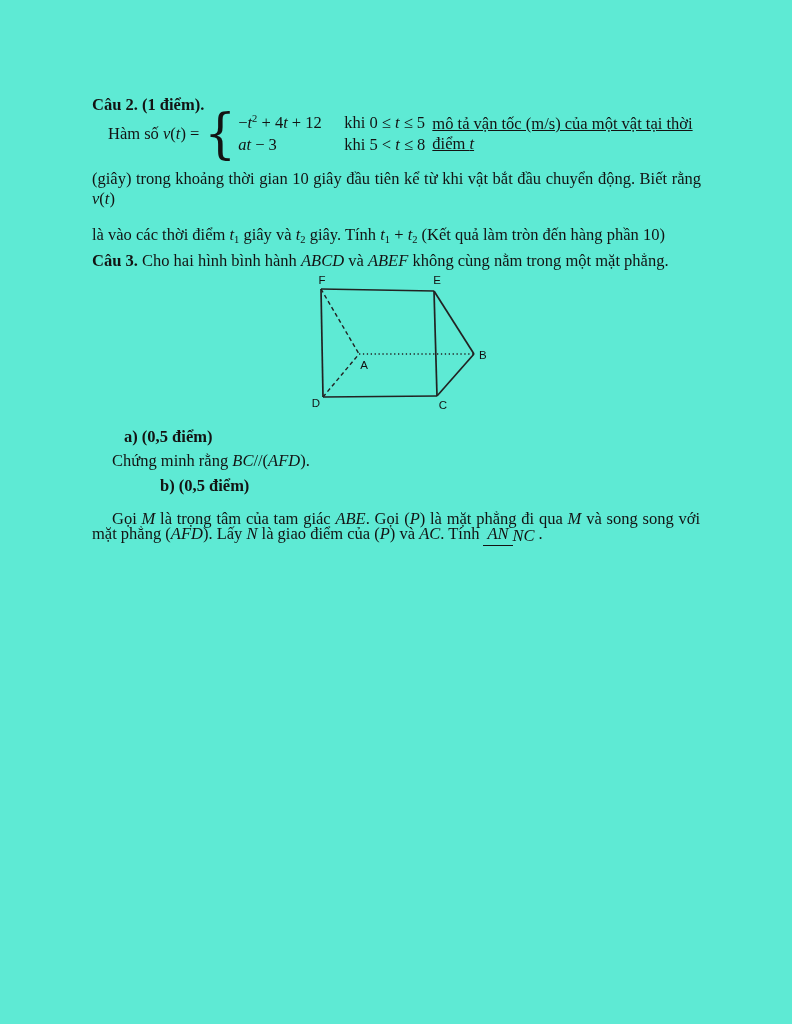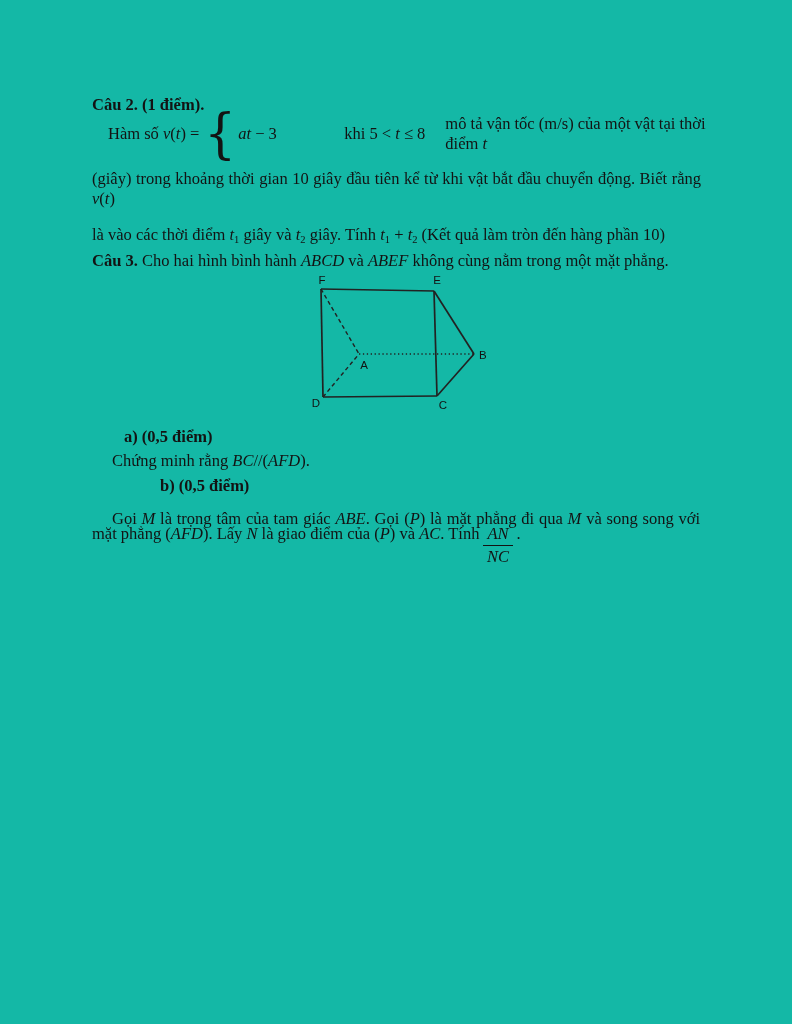--- a/index.html
+++ b/index.html
@@ -1,21 +1,21 @@
 <!DOCTYPE html>
 <html><head>
 <meta charset="utf-8">
 <style>
   * { box-sizing: border-box; }
   html, body { margin: 0; padding: 0; background: #ffffff; }
   .page {
     position: relative;
     width: 792px;
     height: 1024px;
-    background: #14b8a6;
+    background: #5eead4;
     font-family: "Liberation Serif", "DejaVu Serif", serif;
     font-size: 16.5px;
     color: #131313;
     overflow: hidden;
   }
   .abs { position: absolute; }
   .i { font-style: italic; }
   .b { font-weight: bold; margin-top: 40px; }
   .heading { font-weight: bold; }
   sup { font-size: 10.5px; line-height: 0; vertical-align: 6px; }
@@ -30,26 +30,26 @@
     font-family: "DejaVu Serif", serif;
     font-size: 50px;
     font-weight: 400;
     line-height: 46px;
     transform: scaleY(1.08);
     margin-right: 2px;
   }
   .pw-rows { display: inline-flex; flex-direction: column; }
   .pw-row { display: flex; line-height: 22px; white-space: nowrap; }
   .pw-expr { width: 106px; }
-  .func-after { margin-left: 20px; flex: 1; }
+  .func-after { margin-left: 7px; flex: 1; text-decoration: underline; }
 
   
   .frac-line { display: flex; align-items: flex-start; }
   .frac {
-    display: inline-flex; flex-direction: column; align-items: center;
+    display: inline-flex; flex-direction: row; align-items: center;
     margin: 0 4px; line-height: 1.2; font-style: italic;
   }
   .frac .num { border-bottom: 1.3px solid #131313; padding: 0 4px 1px; }
   .frac .den { padding-top: 1px; }
 
   
   .figure-wrap { position: absolute; left: 298px; top: 270px; width: 200px; height: 144px; }
   .figure-wrap svg { display: block; }
   .edge { stroke: #222222; fill: none; }
   .solid  { stroke-width: 1.7; }
@@ -65,20 +65,24 @@
 
 <div class="page">
 
   <div class="abs heading" style="left:92px; top:95px;">Câu 2. (1 điểm).</div>
 
   <div class="abs func-line" style="left:108px; top:111px; width:612px;">
     <span class="func-intro"><span>Hàm số </span><span class="i">v</span><span>(</span><span class="i">t</span><span>) =</span></span>
     <span class="pw">
       <span class="brace">{</span>
       <span class="pw-rows">
+        <span class="pw-row">
+          <span class="pw-expr"><span>−</span><span class="i">t</span><sup>2</sup><span> + 4</span><span class="i">t</span><span> + 12</span></span>
+          <span class="pw-cond"><span>khi 0 ≤ </span><span class="i">t</span><span> ≤ 5</span></span>
+        </span>
         <span class="pw-row">
           <span class="pw-expr"><span class="i">at</span><span> − 3</span></span>
           <span class="pw-cond"><span>khi 5 &lt; </span><span class="i">t</span><span> ≤ 8</span></span>
         </span>
       </span>
     </span>
     <span class="func-after"><span>mô tả vận tốc (m/s) của một vật tại thời điểm </span><span class="i">t</span></span>
   </div>
 
   <div class="abs jline" style="left:92px; top:169px; width:609px;"><span>(giây) trong khoảng thời gian 10 giây đầu tiên kể từ khi vật bắt đầu chuyển động. Biết rằng </span><span class="i">v</span><span>(</span><span class="i">t</span><span>)</span></div>

